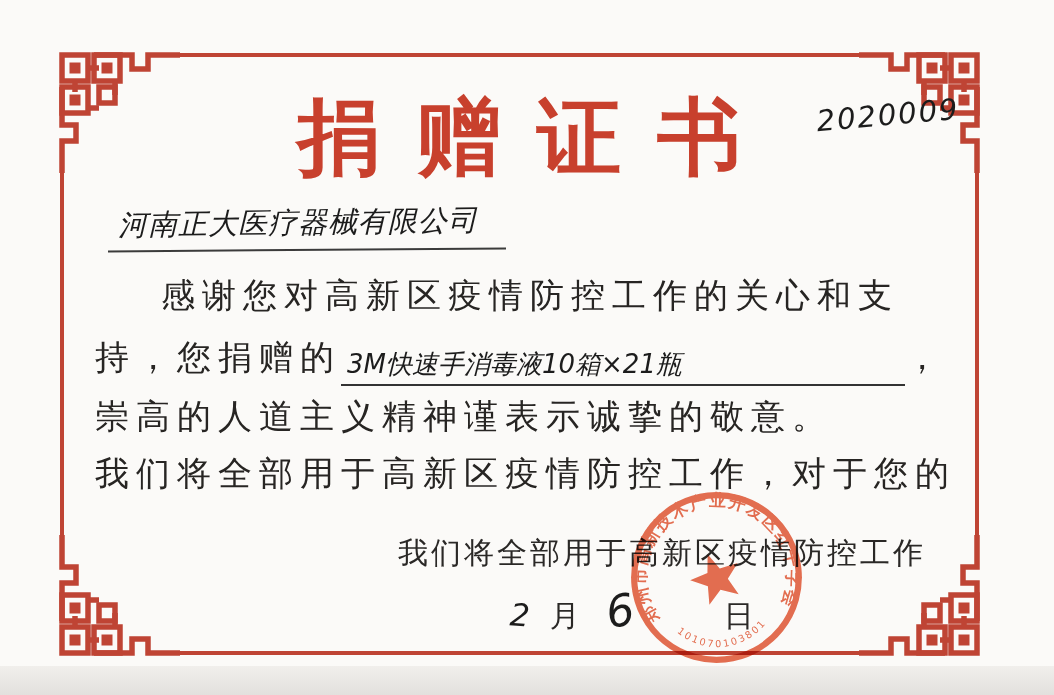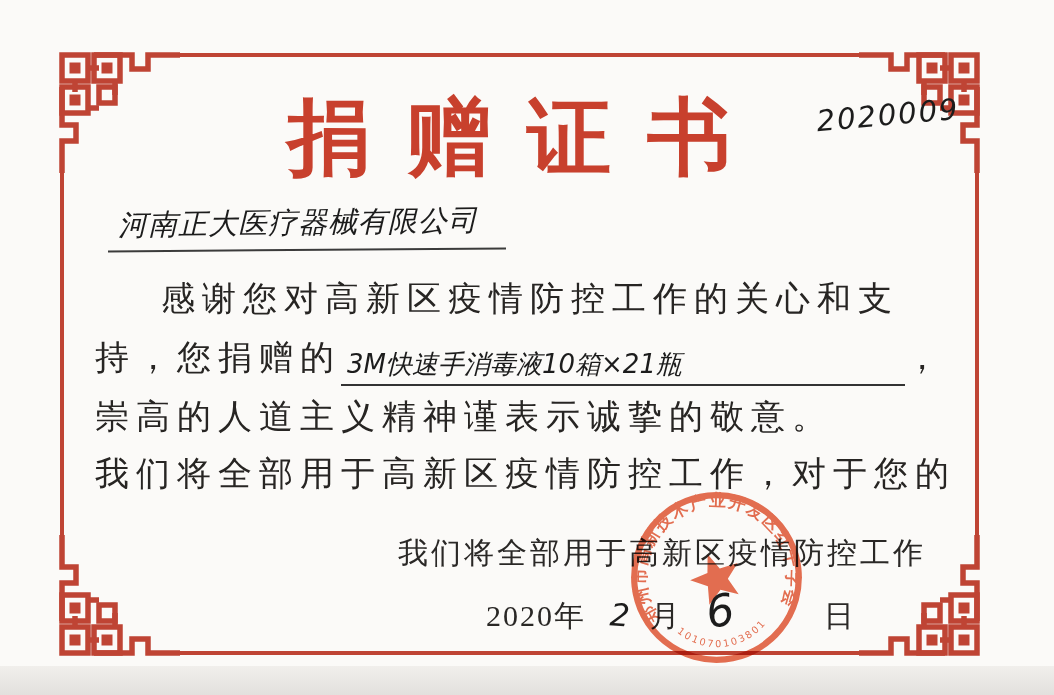--- a/index.html
+++ b/index.html
@@ -20,21 +20,21 @@
   .frame-right{left:975px;top:173px;width:4px;height:362px;}
   .corner{position:absolute;width:128px;height:128px;}
   .corner.tl{left:52px;top:45px;}
   .corner.tr{left:859px;top:45px;transform:scaleX(-1);}
   .corner.bl{left:52px;top:535px;transform:scaleY(-1);}
   .corner.br{left:859px;top:535px;transform:scale(-1,-1);}
   
   .title{
     position:absolute;left:0;top:92px;width:1010px;
     text-align:center;color:#c8402d;font-size:84px;font-weight:bold;
-    letter-spacing:36px;padding-left:22px;line-height:1.1;
+    letter-spacing:36px;padding-left:32px;line-height:1.1;
     font-family:"Liberation Serif", serif;
   }
   .serial{
     position:absolute;left:808px;top:98px;width:160px;
     color:#1d1d1d;font-size:29px;font-style:italic;
     transform:rotate(-5deg);letter-spacing:2px;
     font-family:"DejaVu Sans", cursive;text-align:center;
   }
   
   .hand{
@@ -47,21 +47,21 @@
   .donor-underline{
     position:absolute;left:108px;top:249px;width:398px;height:2px;
     background:#3b3b3b;transform:rotate(-0.4deg);
   }
   
   .body-par{
     position:absolute;left:95px;top:270px;width:865px;
     font-size:34px;line-height:57px;letter-spacing:7px;color:#272523;
   }
   .body-line{white-space:nowrap;}
-  .indent{text-indent:66px;}
+  .indent{text-indent:66px;font-family:Liberation Mono, monospace;}
   .line2{display:flex;align-items:center;}
   .blank{
     display:inline-block;width:558px;border-bottom:2px solid #333;
     font-size:26px;letter-spacing:0;padding-left:6px;line-height:40px;
     transform:translateY(-2px);
     margin-top:19px;
   }
   
   .issuer{
     position:absolute;left:398px;top:533px;width:522px;text-align:center;
@@ -134,21 +134,20 @@
       <span>持，您捐赠的</span>
       <span class="blank hand">3M快速手消毒液10箱×21瓶</span>
       <span>，</span>
     </div>
     <div class="body-line">崇高的人道主义精神谨表示诚挚的敬意。</div>
     <div class="body-line">我们将全部用于高新区疫情防控工作，对于您的</div>
   </div>
 
   <div class="issuer">我们将全部用于高新区疫情防控工作</div>
   <div class="date-line">
-    <span>2020年</span>
     <span class="date-month-val hand">2</span>
     <span class="date-month-lbl">月</span>
     <span class="date-day-val hand">6</span>
     <span class="date-day-lbl">日</span>
   </div>
 
   <svg class="seal" viewBox="0 0 200 200">
     <defs>
       <path id="sealArcTop" d="M 27 132 A 80 80 0 1 1 173 132" fill="none"></path>
       <path id="sealArcBottom" d="M 45 152 A 70 70 0 0 0 155 152" fill="none"></path>

